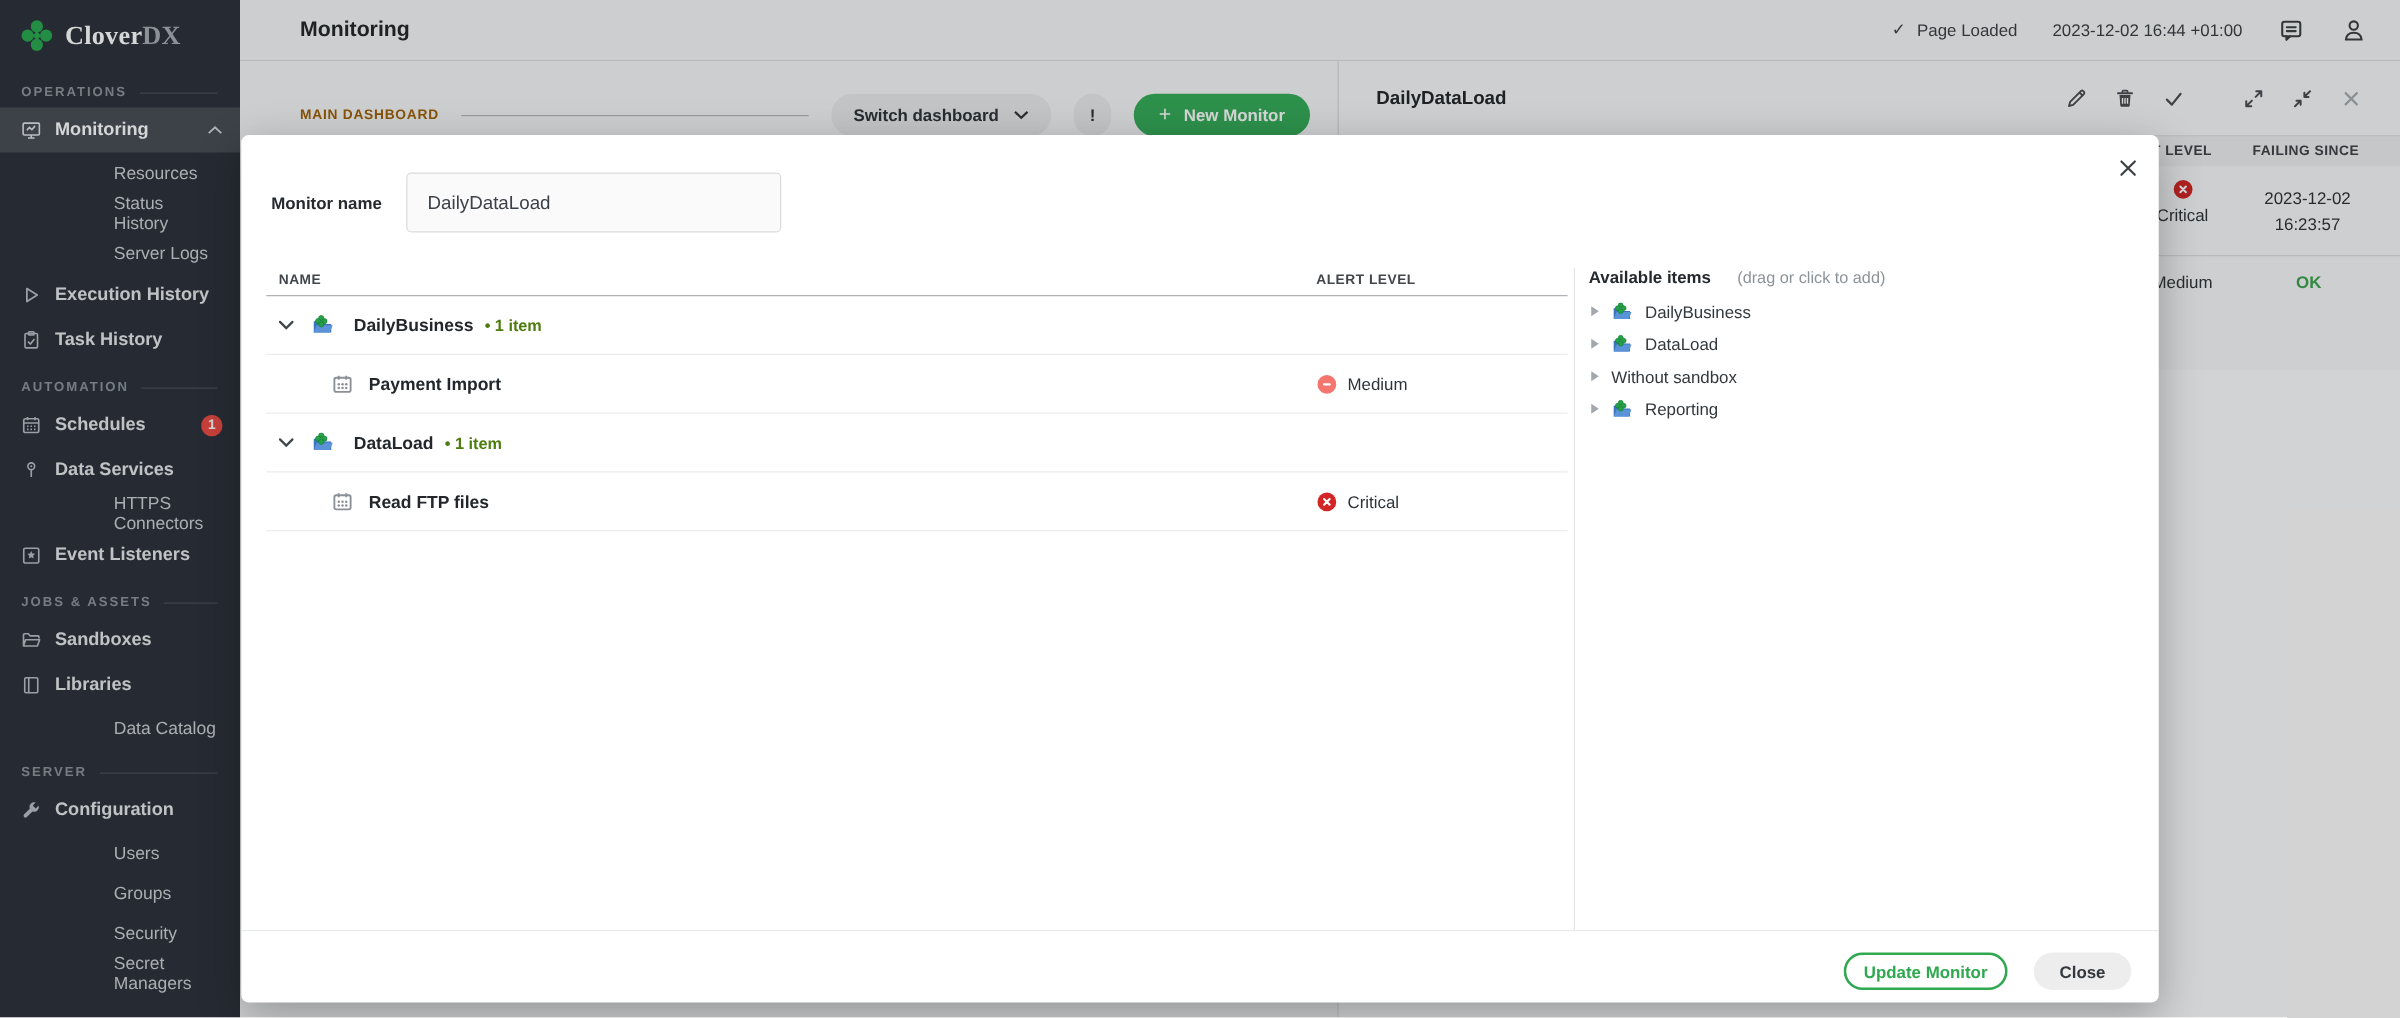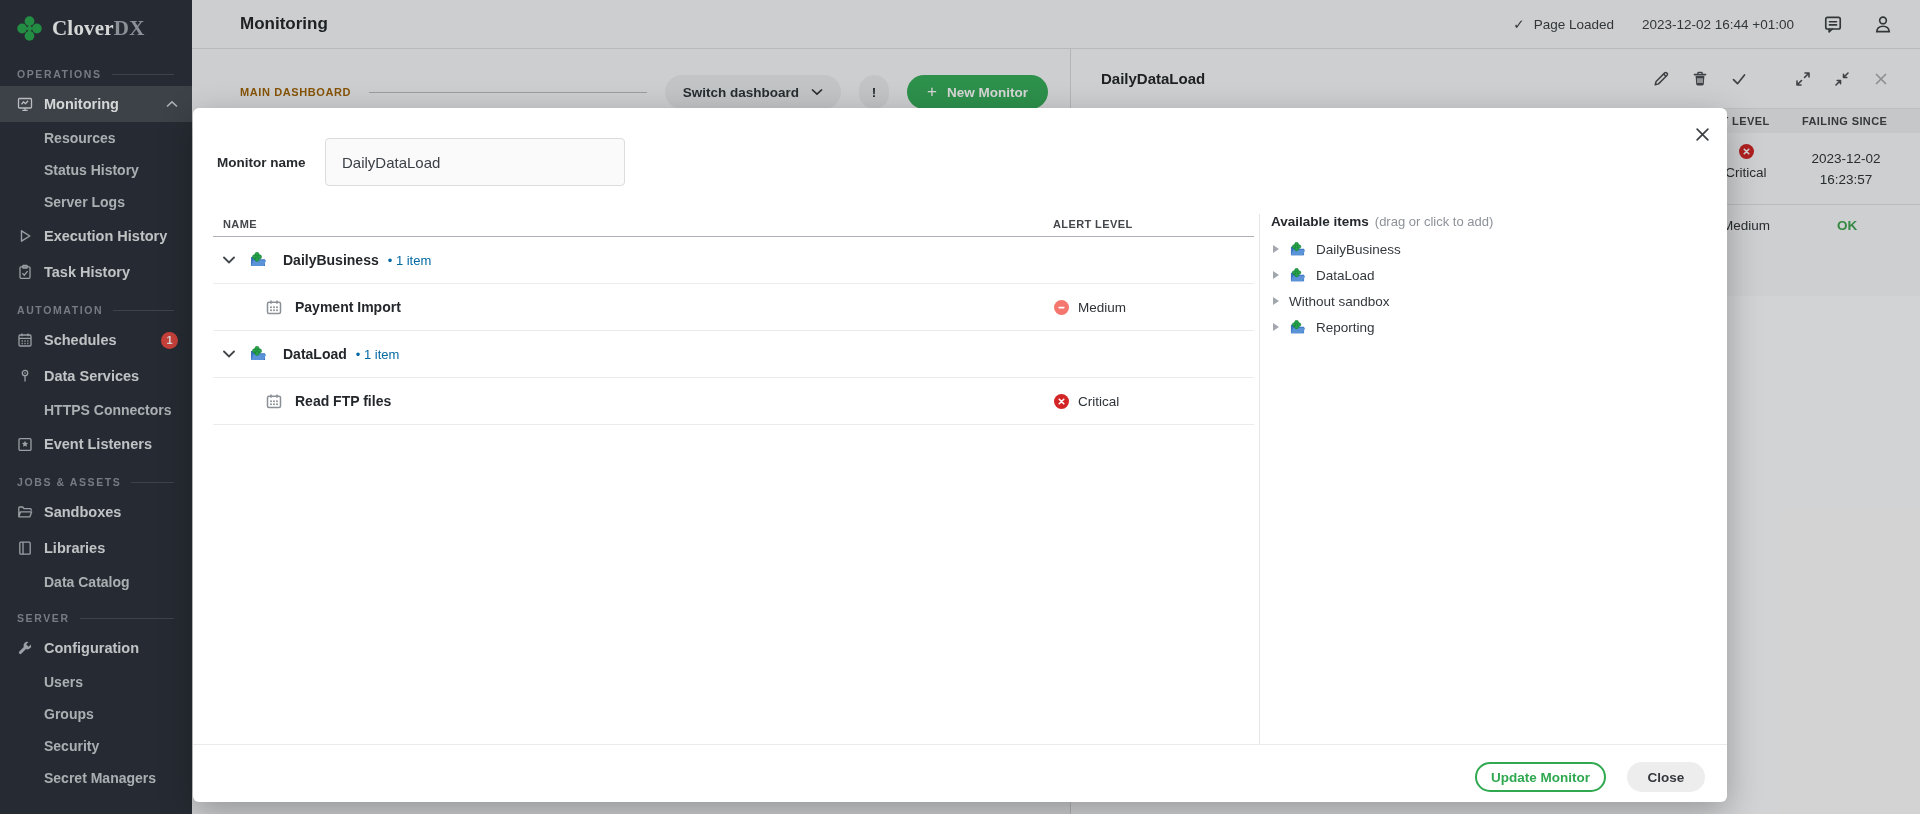--- a/index.html
+++ b/index.html
@@ -9,21 +9,21 @@
 
   
   .sidebar { position:absolute; left:0; top:0; width:192px; height:814px; background:#2d323c; z-index:10; }
   .logo { display:flex; align-items:center; gap:9px; padding:15px 0 12px 16px; cursor:pointer;font-family:Liberation Serif, serif; }
   .logo-text { font-size:21px; font-weight:bold; color:#ffffff; letter-spacing:.2px; }
   .logo-dx { color:#a7adb4; }
   .sec { display:flex; align-items:center; gap:10px; padding:14px 18px 6px 17px; }
   .sec span { font-size:10.5px; letter-spacing:1.6px; color:#8d939b; font-weight:bold; }
   .sec i { flex:1; height:1px; background:#4a4f57; }
   .nav-item { display:flex; align-items:center; gap:11px; height:36px; padding:0 14px 0 17px; font-size:14.5px; font-weight:bold; color:#e6e8ea; cursor:pointer; }
-  .nav-item.sub { padding-left:44px; font-weight:bold; color:#ccd0d4; height:32px; font-size:14px; }
+  .nav-item.sub { padding-left:44px; font-weight:normal; color:#ccd0d4; height:32px; font-size:14px;margin-left:47px; }
   .nav-item.active { background:#474d55; color:#ffffff; }
   .grow { flex:1; }
   .badge { min-width:17px; height:17px; border-radius:9px; background:#ef4b44; color:#fff; font-size:11px; font-weight:bold; display:flex; align-items:center; justify-content:center; padding:0 4px; }
   .icon16 { width:16px; height:16px; flex:0 0 16px; }
 
   
   .topbar { position:absolute; left:192px; top:0; right:0; height:49px; background:#f6f6f7; border-bottom:1px solid #dcddde; display:flex; align-items:center; z-index:1; }
   .topbar-title { font-size:17px; font-weight:bold; color:#23272b; margin-left:48px; }
   .topbar-right { margin-left:auto; display:flex; align-items:center; gap:28px; margin-right:26px; }
   .page-status { display:flex; align-items:center; gap:9px; font-size:13.5px; color:#3a3f44; }
@@ -68,30 +68,30 @@
   .mn-input { width:300px; height:48px; background:#fafafa; border:1px solid #dadcde; border-radius:4px; padding:0 16px; font-size:15px; color:#3c4147; font-family:inherit; }
   .tree-headers { position:absolute; left:0; top:106px; width:1081px; height:22px; font-size:11px; font-weight:bold; letter-spacing:.4px; color:#43474b; }
   .th-name { position:absolute; left:30px; top:4px; }
   .th-alert { position:absolute; left:860px; top:4px; }
   .head-line { position:absolute; left:20px; top:128px; width:1041px; height:1px; background:#aeb2b6; }
   .tree { position:absolute; left:20px; top:129px; width:1041px; }
   .t-row { height:47px; display:flex; align-items:center; border-bottom:1px solid #ececee; position:relative; cursor:pointer; }
   .t-chev { margin-left:10px; width:12px; height:8px; flex:0 0 12px; cursor:pointer; }
   .t-sbx { margin-left:14px; }
   .t-group-label { margin-left:16px; font-size:14px; font-weight:bold; color:#23272b; }
-  .t-count { margin-left:9px; font-size:13px; color:#0369a1; }
+  .t-count { margin-left:9px; font-size:13px; color:#4d7c0f;font-weight:bold; }
   .t-item-ic { margin-left:52px; }
   .t-item-label { margin-left:12px; font-size:14px; font-weight:bold; color:#23272b; }
   .t-alert { position:absolute; left:841px; display:flex; align-items:center; gap:9px; font-size:13.5px; color:#2e3338; }
   .lvl-ic { width:15px; height:15px; border-radius:50%; flex:0 0 15px; display:flex; align-items:center; justify-content:center; }
   .lvl-medium { background:#f4766e; }
   .lvl-critical { background:#d32525; }
   .vdiv { position:absolute; left:1066px; top:106px; height:530px; width:1px; background:#e4e6e8; }
   .avail { position:absolute; left:1078px; top:106px; width:430px; }
-  .avail-head { display:flex; align-items:baseline; gap:6px; height:22px; }
+  .avail-head { display:flex; align-items:baseline; gap:21px; height:22px; }
   .avail-title { font-size:13.5px; font-weight:bold; color:#25292d; }
   .avail-hint { font-size:13px; color:#8d9299; }
   .avail-item { display:flex; align-items:center; gap:10px; height:26px; font-size:13.5px; color:#33383d; cursor:pointer; }
   .avail-item:first-of-type { margin-top:7px; }
   .tri { width:0; height:0; border-left:6px solid #a2a7ad; border-top:4.5px solid transparent; border-bottom:4.5px solid transparent; flex:0 0 6px; margin-left:2px; }
   .footer-line { position:absolute; left:0; right:0; top:636px; height:1px; background:#e8eaec; }
   .update-btn { position:absolute; left:1282px; top:654px; width:131px; height:30px; border-radius:16px; border:2px solid #2fa84f; background:#fff; color:#2fa84f; font-weight:bold; font-size:13.5px; font-family:inherit; cursor:pointer; }
   .close-btn { position:absolute; left:1434px; top:654px; width:78px; height:30px; border-radius:16px; background:#ededee; color:#34383c; font-weight:bold; font-size:13.5px; border:none; font-family:Liberation Sans, sans-serif; cursor:pointer; }
 </style>
 </head>

